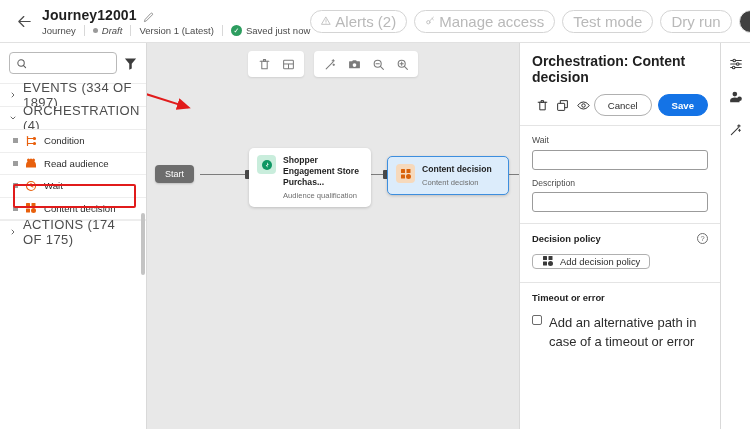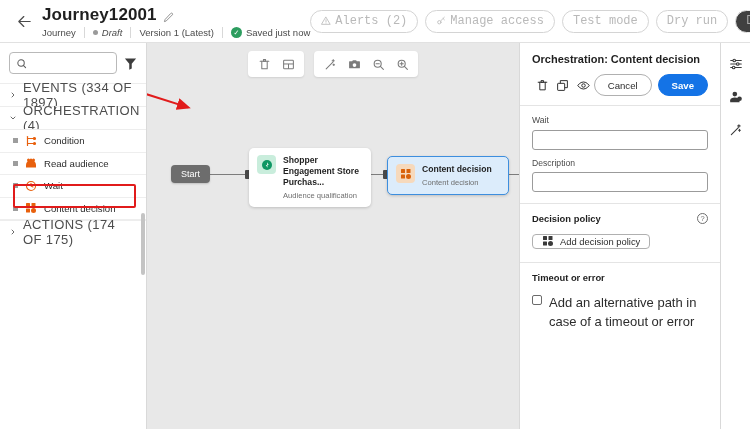--- a/index.html
+++ b/index.html
@@ -20,39 +20,39 @@
     background: #fff;
     padding: 0 10px 0 14px;
   }
   .back-arrow {
     width: 20px; height: 20px; flex: 0 0 20px;
     display: flex; align-items: center; justify-content: center;
     color: #4b4b4b; margin-right: 8px; cursor: pointer;
   }
   .title-block { display: flex; flex-direction: column; justify-content: center; gap: 2px; }
   .title-row { display: flex; align-items: center; gap: 6px; }
-  .j-title { font-size: 17px; font-weight: bold; color: #1f1f1f; letter-spacing: .1px; }
+  .j-title { font-size: 14px; font-weight: bold; color: #1f1f1f; letter-spacing: .1px; }
   .pencil-icon { width: 11px; height: 11px; color: #8a8a8a; cursor: pointer; display: block; }
   .meta-row { display: flex; align-items: center; font-size: 9.5px; color: #4b4b4b; }
   .meta-item { display: flex; align-items: center; gap: 4px; white-space: nowrap; }
   .meta-sep { width: 1px; height: 11px; background: #d8d8d8; margin: 0 8px; }
   .dot-draft { width: 5px; height: 5px; border-radius: 50%; background: #9a9a9a; display: inline-block; }
   .italic { font-style: italic; }
   .check-badge {
     width: 11px; height: 11px; border-radius: 50%;
     background: #2d9d5f; color: #fff; font-size: 7px;
     display: flex; align-items: center; justify-content: center; line-height: 1;
   }
   .header-spacer { flex: 1 1 auto; }
   .hdr-actions { display: flex; align-items: center; gap: 7px; }
   .hbtn {
     height: 23px; border: 1px solid #d4d4d4; border-radius: 12px;
-    background: #fff; color: #b9b9b9; font-size: 12px;
+    background: #fff; color: #b9b9b9; font-size: 15px;
     padding: 0 10px; display: flex; align-items: center; gap: 4px;
-    font-family: Liberation Mono, monospace; white-space: nowrap; cursor: default;
+    font-family: Liberation Sans, sans-serif; white-space: nowrap; cursor: default;
   }
   .hbtn.filled { background: #404040; border-color: #e8e8e8; color: #aaa; padding-right: 8px; border-radius: 12px 0 0 12px; }
   .hbtn.chev { background: #e8e8e8; border-color: #e8e8e8; color: #aaa; padding: 0 7px; border-radius: 0 12px 12px 0; border-left: 1px solid #dcdcdc; }
   .delete-group { display: flex; }
   .info-icon {
     width: 14px; height: 14px; border-radius: 50%;
     border: 1.4px solid #3a3a3a; color: #3a3a3a;
     font-size: 9px; display: flex; align-items: center; justify-content: center;
     margin-left: 4px; font-weight: bold; cursor: pointer; line-height: 1;
   }
@@ -107,21 +107,21 @@
   
   .canvas { flex: 1 1 auto; position: relative; background: #e8e8e8; overflow: hidden; }
   .canvas-toolbar { position: absolute; top: 8px; left: 50%; transform: translateX(-50%); display: flex; gap: 10px; }
   .tool-group { background: #fff; border-radius: 4px; display: flex; align-items: center; height: 26px; padding: 0 4px; box-shadow: 0 1px 2px rgba(0,0,0,.10); }
   .tool-btn { width: 24px; height: 24px; display: flex; align-items: center; justify-content: center; color: #7b7b7b; cursor: pointer; }
   .tool-btn svg { width: 13px; height: 13px; display: block; }
 
   .flow { position: absolute; left: 0; top: 0; width: 100%; height: 100%; }
   .node { position: absolute; }
   .start-node {
-    left: 24px; top: 122px;
+    left: 8px; top: 122px;
     background: #6d6d6d; color: #fff; font-size: 9px;
     border-radius: 4px; padding: 4px 10px; box-shadow: 0 1px 2px rgba(0,0,0,.18);
   }
   .card {
     background: #fff; border-radius: 5px; box-shadow: 0 1px 3px rgba(0,0,0,.18);
     padding: 7px 9px 7px 8px; display: flex; gap: 7px; align-items: flex-start;
   }
   .event-node { left: 102px; top: 105px; width: 122px; }
   .decision-node { left: 240px; top: 113px; width: 122px; background: #dcecfb; border: 1.5px solid #3d8ede; }
   .node-ico { width: 19px; height: 19px; border-radius: 4px; flex: 0 0 19px; display: flex; align-items: center; justify-content: center; }
@@ -135,21 +135,21 @@
     position: absolute; width: 7px; height: 9px; background: #4a4a4a; border-radius: 1px;
   }
   .link { position: absolute; height: 1.3px; background: #7c7c7c; }
 
   
   .rpanel {
     width: 201px; flex: 0 0 201px; background: #fff;
     border-left: 1px solid #d9d9d9; display: flex; flex-direction: column; min-height: 0;
   }
   .rp-head { padding: 10px 12px 0 12px; }
-  .rp-title { font-size: 11px; font-weight: bold; color: #1f1f1f; }
+  .rp-title { font-size: 14px; font-weight: bold; color: #1f1f1f; }
   .rp-actions { display: flex; align-items: center; gap: 0; margin: 9px 0 9px 0; }
   .rp-ico-btn { width: 24px; height: 22px; display: flex; align-items: center; justify-content: center; color: #2b2b2b; cursor: pointer; }
   .rp-ico-btn svg { width: 13px; height: 13px; display: block; }
   .rp-btn-spacer { flex: 1 1 auto; }
   .btn {
     height: 22px; border-radius: 11px; font-size: 9.6px; padding: 0 13px;
     display: flex; align-items: center; justify-content: center; cursor: pointer;
     font-family: "Liberation Sans", sans-serif; white-space: nowrap;
   }
   .btn-cancel { border: 1px solid #b0b0b0; background: #fff; color: #2c2c2c; margin-right: 6px; }

